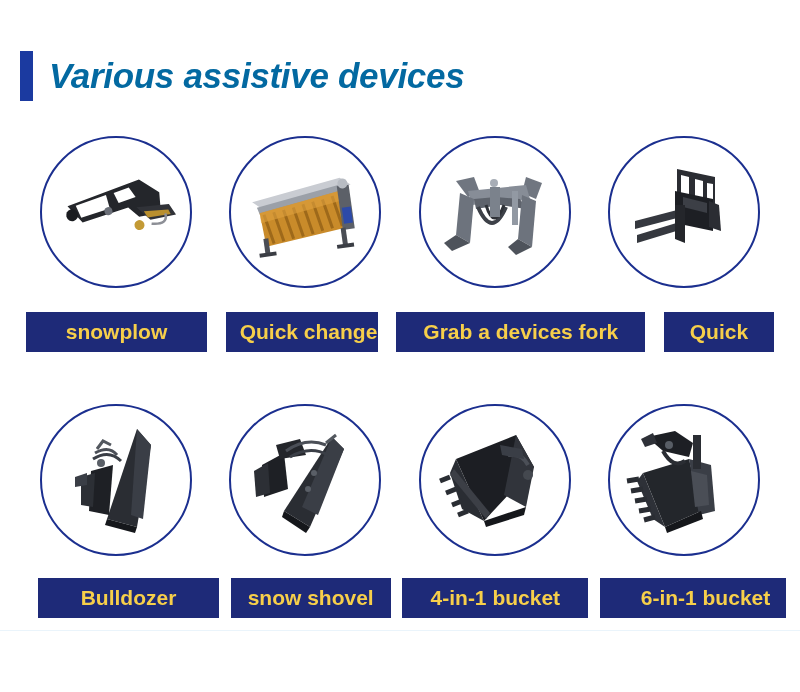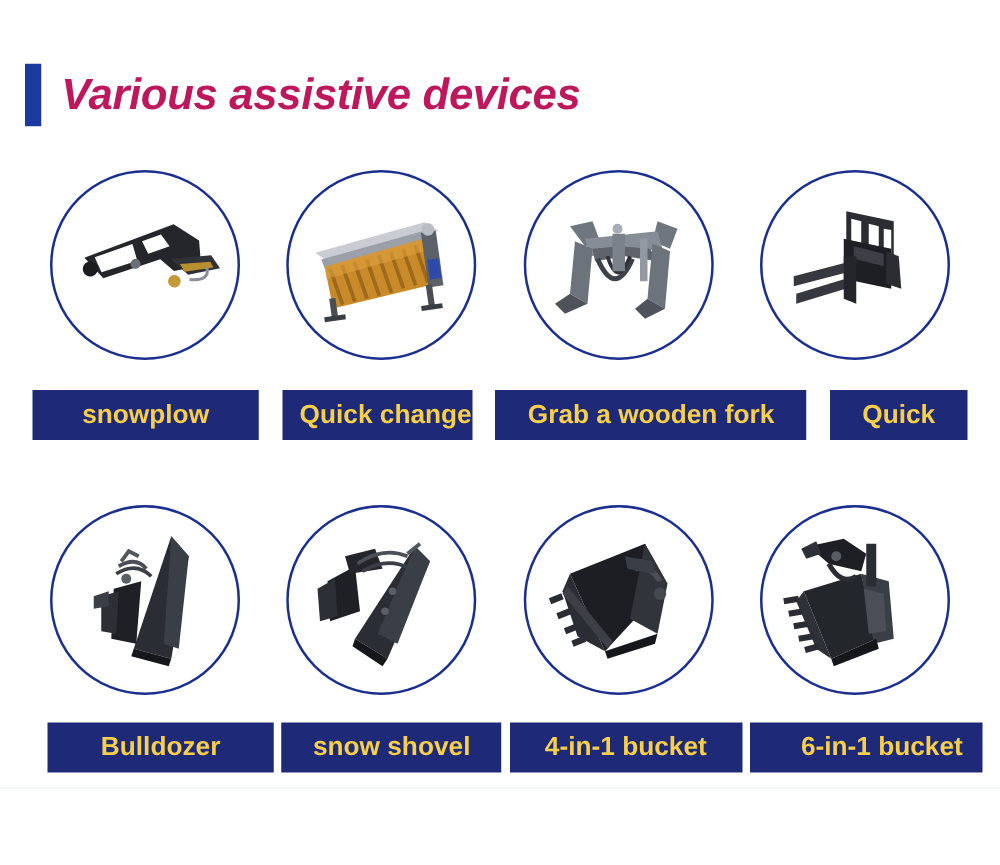--- a/index.html
+++ b/index.html
@@ -18,21 +18,21 @@
     display:flex;align-items:center;
   }
   .accent-bar{
     width:13px;height:50px;background:#1b3aa0;margin-left:20px;flex:none;
   }
   .page-title{
     margin-left:16px;
     font-size:35px;
     font-weight:bold;
     font-style:italic;
-    color:#be185d;
+    color:#0369a1;
     letter-spacing:-0.3px;
     white-space:nowrap;
   }
 
   
   .row{position:absolute;left:0;width:800px;}
   .row-1{top:132px;}
   .row-2{top:400px;}
 
   .cards{
@@ -84,21 +84,21 @@
   .labels-row1{position:absolute;left:0;top:312px;}
   .labels-row2{position:absolute;left:12px;top:578px;}
 
   
   .labels-row1 .label:nth-child(1){width:181px;}
   .labels-row1 .label:nth-child(2){width:152px;}
   .labels-row1 .label:nth-child(3){width:249px;}
   .labels-row1 .label:nth-child(4){width:110px;}
 
   .labels-row2 .label:nth-child(1){width:181px;}
-  .labels-row2 .label:nth-child(2){width:176px;}
+  .labels-row2 .label:nth-child(2){width:160px;}
   .labels-row2 .label:nth-child(3){width:186px;}
   .labels-row2 .label:nth-child(4){width:186px;padding-left:39px;}
 
   .bottom-rule{
     position:absolute;left:0;top:630px;width:800px;height:1px;
     background:#eaf4fb;
   }
 </style>
 </head>
 <body>
@@ -188,21 +188,21 @@
           </svg>
         </div>
       </div>
 
     </div>
   </div>
 
   <div class="labels labels-row1">
     <div class="label">snowplow</div>
     <div class="label">Quick change</div>
-    <div class="label">Grab a wooden fork</div>
+    <div class="label">Grab a devices fork</div>
     <div class="label">Quick</div>
   </div>
 
   <div class="row row-2">
     <div class="cards">
 
       <div class="card">
         <div class="circle">
           <svg class="art" viewBox="0 0 130 130">
             <path d="M86 14 L100 30 L86 112 L56 104 Z" fill="#2a2d33"></path>

